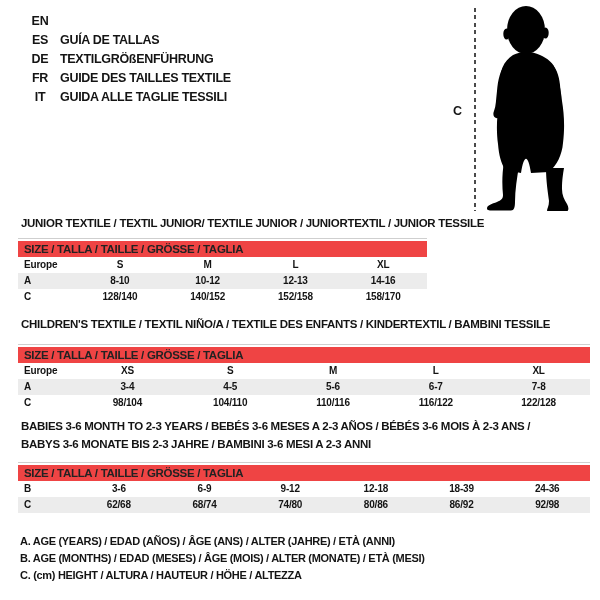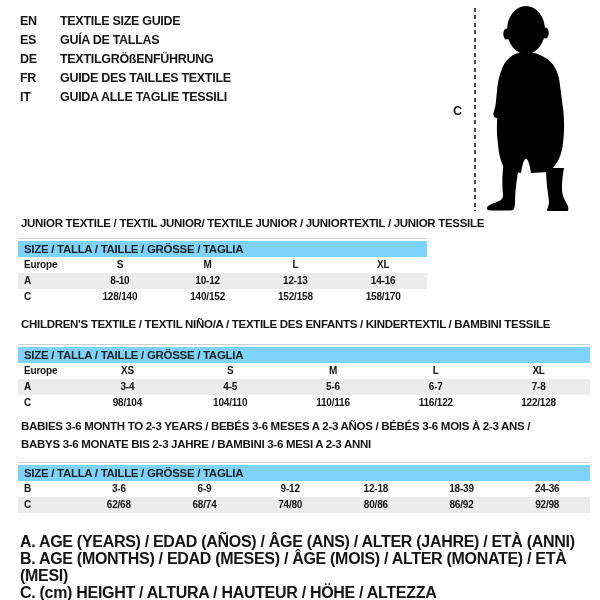--- a/index.html
+++ b/index.html
@@ -7,21 +7,21 @@
     width: 600px; height: 600px; position: relative; overflow: hidden;
     background: #ffffff;
     font-family: "Liberation Sans", sans-serif;
     font-weight: 700;
     color: #141414;
     -webkit-font-smoothing: antialiased;
   }
   .abs { position: absolute; }
 
   
-  .lang-list { left: 20px; top: 12px; }
+  .lang-list { left: 20px; top: 12px; text-align: center; }
   .lang-row { display: flex; line-height: 19px; font-size: 12.5px; letter-spacing: -0.3px; }
   .lang-code { width: 40px; }
 
   
   .measure-line {
     left: 474px; top: 8px; width: 2px; height: 203px;
     background: repeating-linear-gradient(to bottom, #4a4a4a 0 4px, transparent 4px 7.5px);
   }
   .measure-label { left: 453px; top: 104px; font-size: 12.5px; }
   .baby { left: 484px; top: 3px; }
@@ -29,41 +29,40 @@
   
   .sec-title { font-size: 11.5px; letter-spacing: -0.3px; line-height: 17.5px; white-space: nowrap; }
   .t1 { left: 21px; top: 215px; }
   .t2 { left: 21px; top: 316px; }
   .t3 { left: 21px; top: 418px; white-space: normal; width: 560px; }
 
   
   .tbl { left: 18px; }
   .tbl-topline { height: 1px; background: #cfcfcf; margin-bottom: 2px; }
   .tbl-header {
-    background: #7dd3fc; height: 16px; line-height: 16px;
+    background: #ef4444; height: 16px; line-height: 16px;
     font-size: 11.5px; letter-spacing: -0.3px; padding-left: 6px; color: #222;
   }
   .tbl-row { display: flex; height: 16px; line-height: 16px; font-size: 10px; letter-spacing: -0.2px; }
   .tbl-row.shade { background: #ececec; }
   .cell-label { width: 58px; padding-left: 6px; box-sizing: border-box; }
   .cell { flex: 1; text-align: center; }
   .tbl1 { top: 238px; width: 409px; }
   .tbl2 { top: 344px; width: 572px; }
   .tbl3 { top: 462px; width: 572px; }
 
   
-  .footnotes { left: 20px; top: 533px; font-size: 16px; letter-spacing: -0.3px; line-height: 17px; }
+  .footnotes { left: 20px; top: 533px; font-size: 11px; letter-spacing: -0.3px; line-height: 17px; }
 </style>
 </head>
 <body>
 
 <div class="abs lang-list">
   <div class="lang-row">
     <span class="lang-code">EN</span>
-    <span>TEXTILE SIZE GUIDE</span>
   </div>
   <div class="lang-row">
     <span class="lang-code">ES</span>
     <span>GUÍA DE TALLAS</span>
   </div>
   <div class="lang-row">
     <span class="lang-code">DE</span>
     <span>TEXTILGRÖßENFÜHRUNG</span>
   </div>
   <div class="lang-row">

